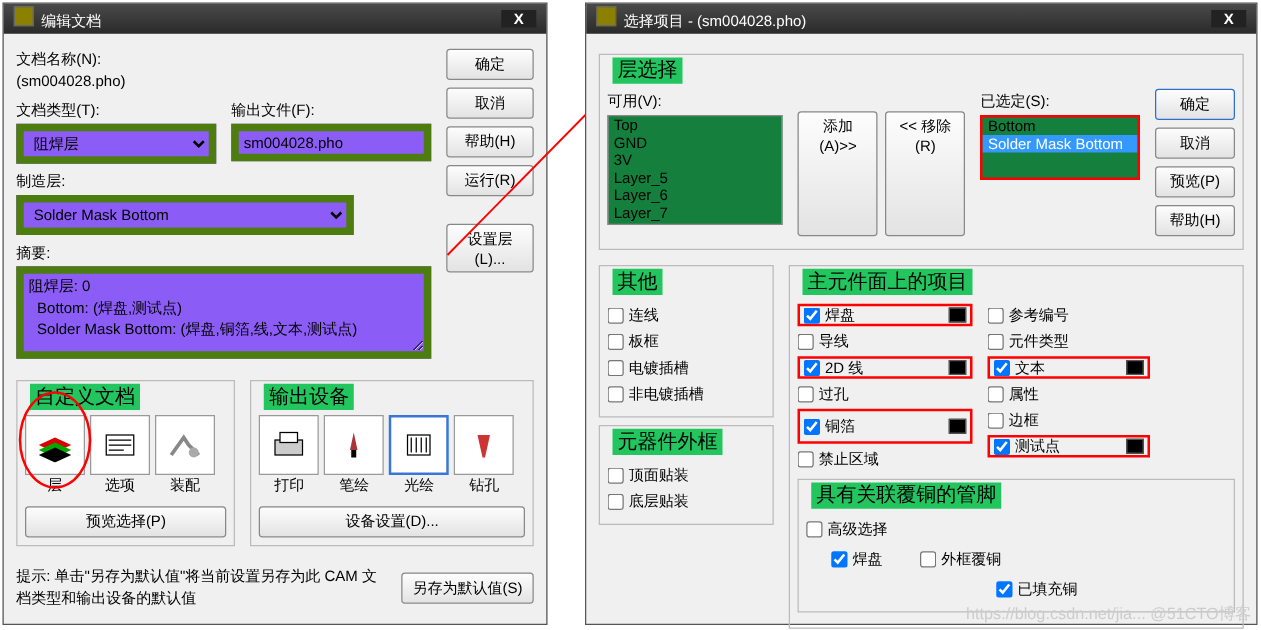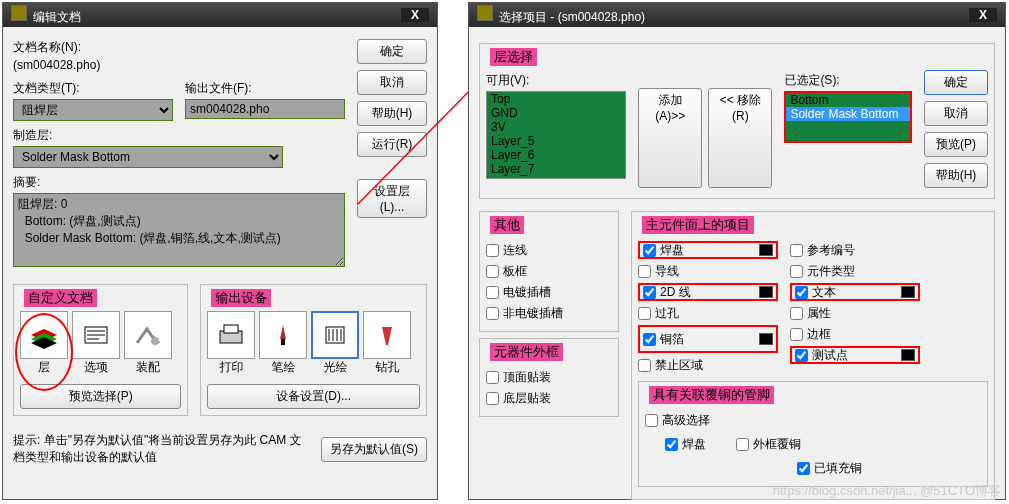--- a/index.html
+++ b/index.html
@@ -3,25 +3,25 @@
 <meta charset="utf-8">
 <style>
 *{box-sizing:border-box;font-family:"Microsoft YaHei","SimSun",sans-serif;font-size:12px}
 body{margin:0;background:#fff;width:1009px;height:504px;position:relative;overflow:hidden}
 .dlg{position:absolute;background:#f0f0f0;border:1px solid #555}
 .titlebar{background:linear-gradient(#4a4a4a,#2a2a2a);color:#fff;padding:4px 8px;display:flex;align-items:center;justify-content:space-between;height:24px}
 .titlebar .ico{width:16px;height:16px;background:#8b8000;border:1px solid #666;margin-right:6px;display:inline-block}
 .titlebar .close{background:#222;color:#fff;padding:0 10px;font-weight:bold;cursor:pointer}
 .body{padding:10px;position:relative}
 .lbl{display:block;margin:2px 0}
-.inp,select,textarea{width:100%;border:1px solid #4d7c0f;background:#a3a3a3;padding:2px 4px;font-size:12px}
+.inp,select,textarea{width:100%;border:6px solid #4d7c0f;background:#8b5cf6;padding:2px 4px;font-size:12px}
 .btn{background:linear-gradient(#fdfdfd,#e3e3e3);border:1px solid #888;border-radius:3px;padding:3px 8px;min-width:64px;text-align:center;cursor:pointer;font-size:12px}
 .row{display:flex;gap:12px}
 .fieldset{border:1px solid #bbb;padding:6px;margin:6px 0}
-.fieldset>.legend{font-size:13px;margin:-14px 0 4px 4px;background:#ec4899;display:inline-block;padding:0 4px}
+.fieldset>.legend{font-size:16px;margin:-14px 0 4px 4px;background:#22c55e;display:inline-block;padding:0 4px}
 .iconbox{display:flex;gap:4px;flex-wrap:wrap}
 .iconbtn{width:48px;height:48px;border:1px solid #999;background:#fff;display:flex;align-items:center;justify-content:center}
 .icolbl{text-align:center;width:48px;font-size:12px}
 .ellipse{position:absolute;border:2px solid red;border-radius:50%}
 .redbox{border:2px solid red !important}
 .chk{display:flex;align-items:center;gap:4px;margin:3px 0;height:18px}
 .chk input{margin:0}
 .sw{width:14px;height:12px;border:1px solid #555;background:#000;display:inline-block}
 .listbox{background:#15803d;border:1px solid #888;height:88px;overflow:auto;font-size:12px}
 .listbox div{padding:0 4px}

